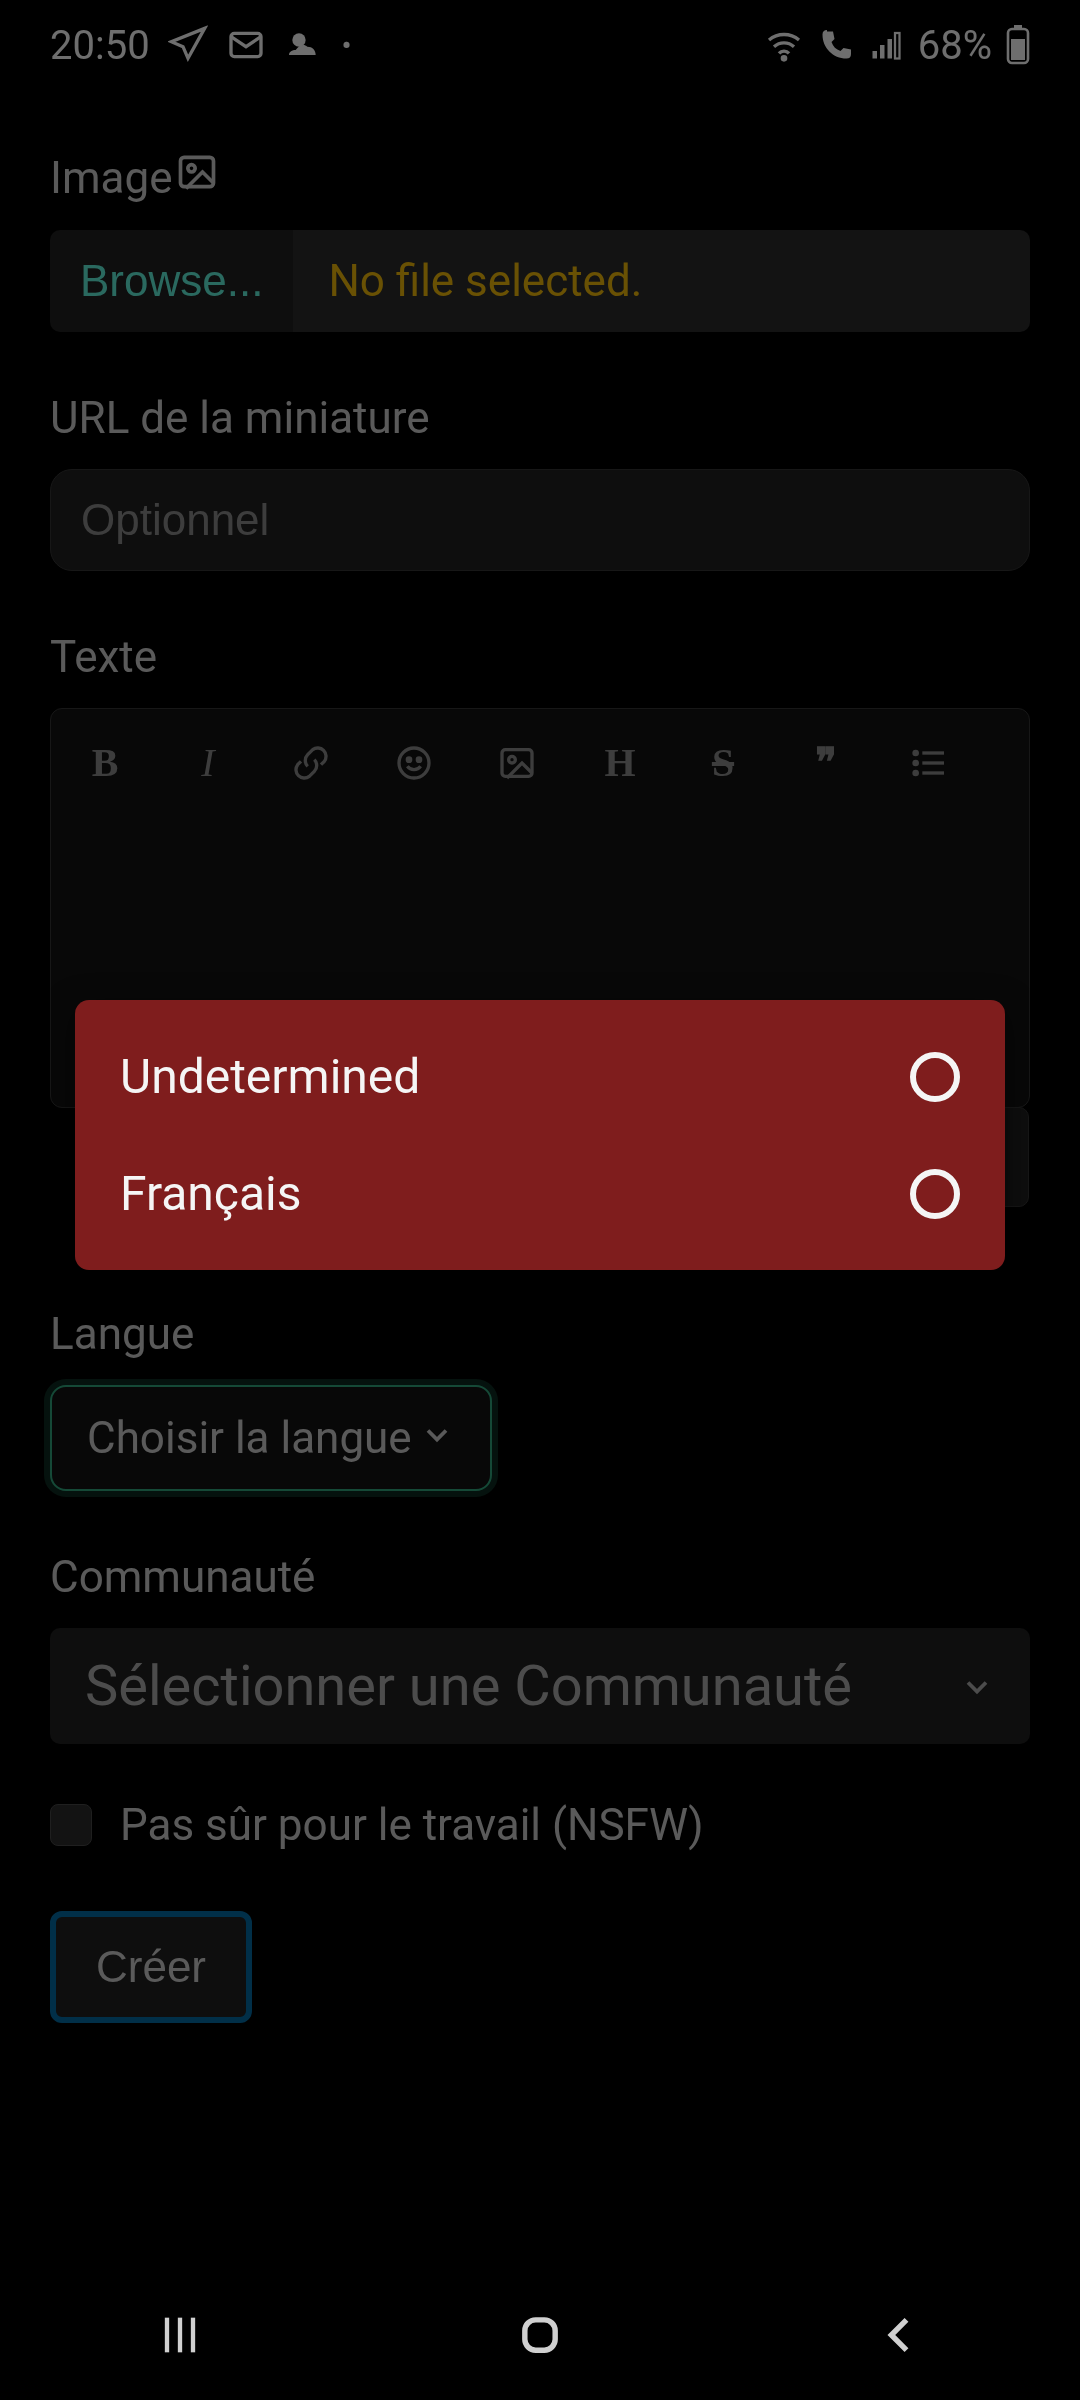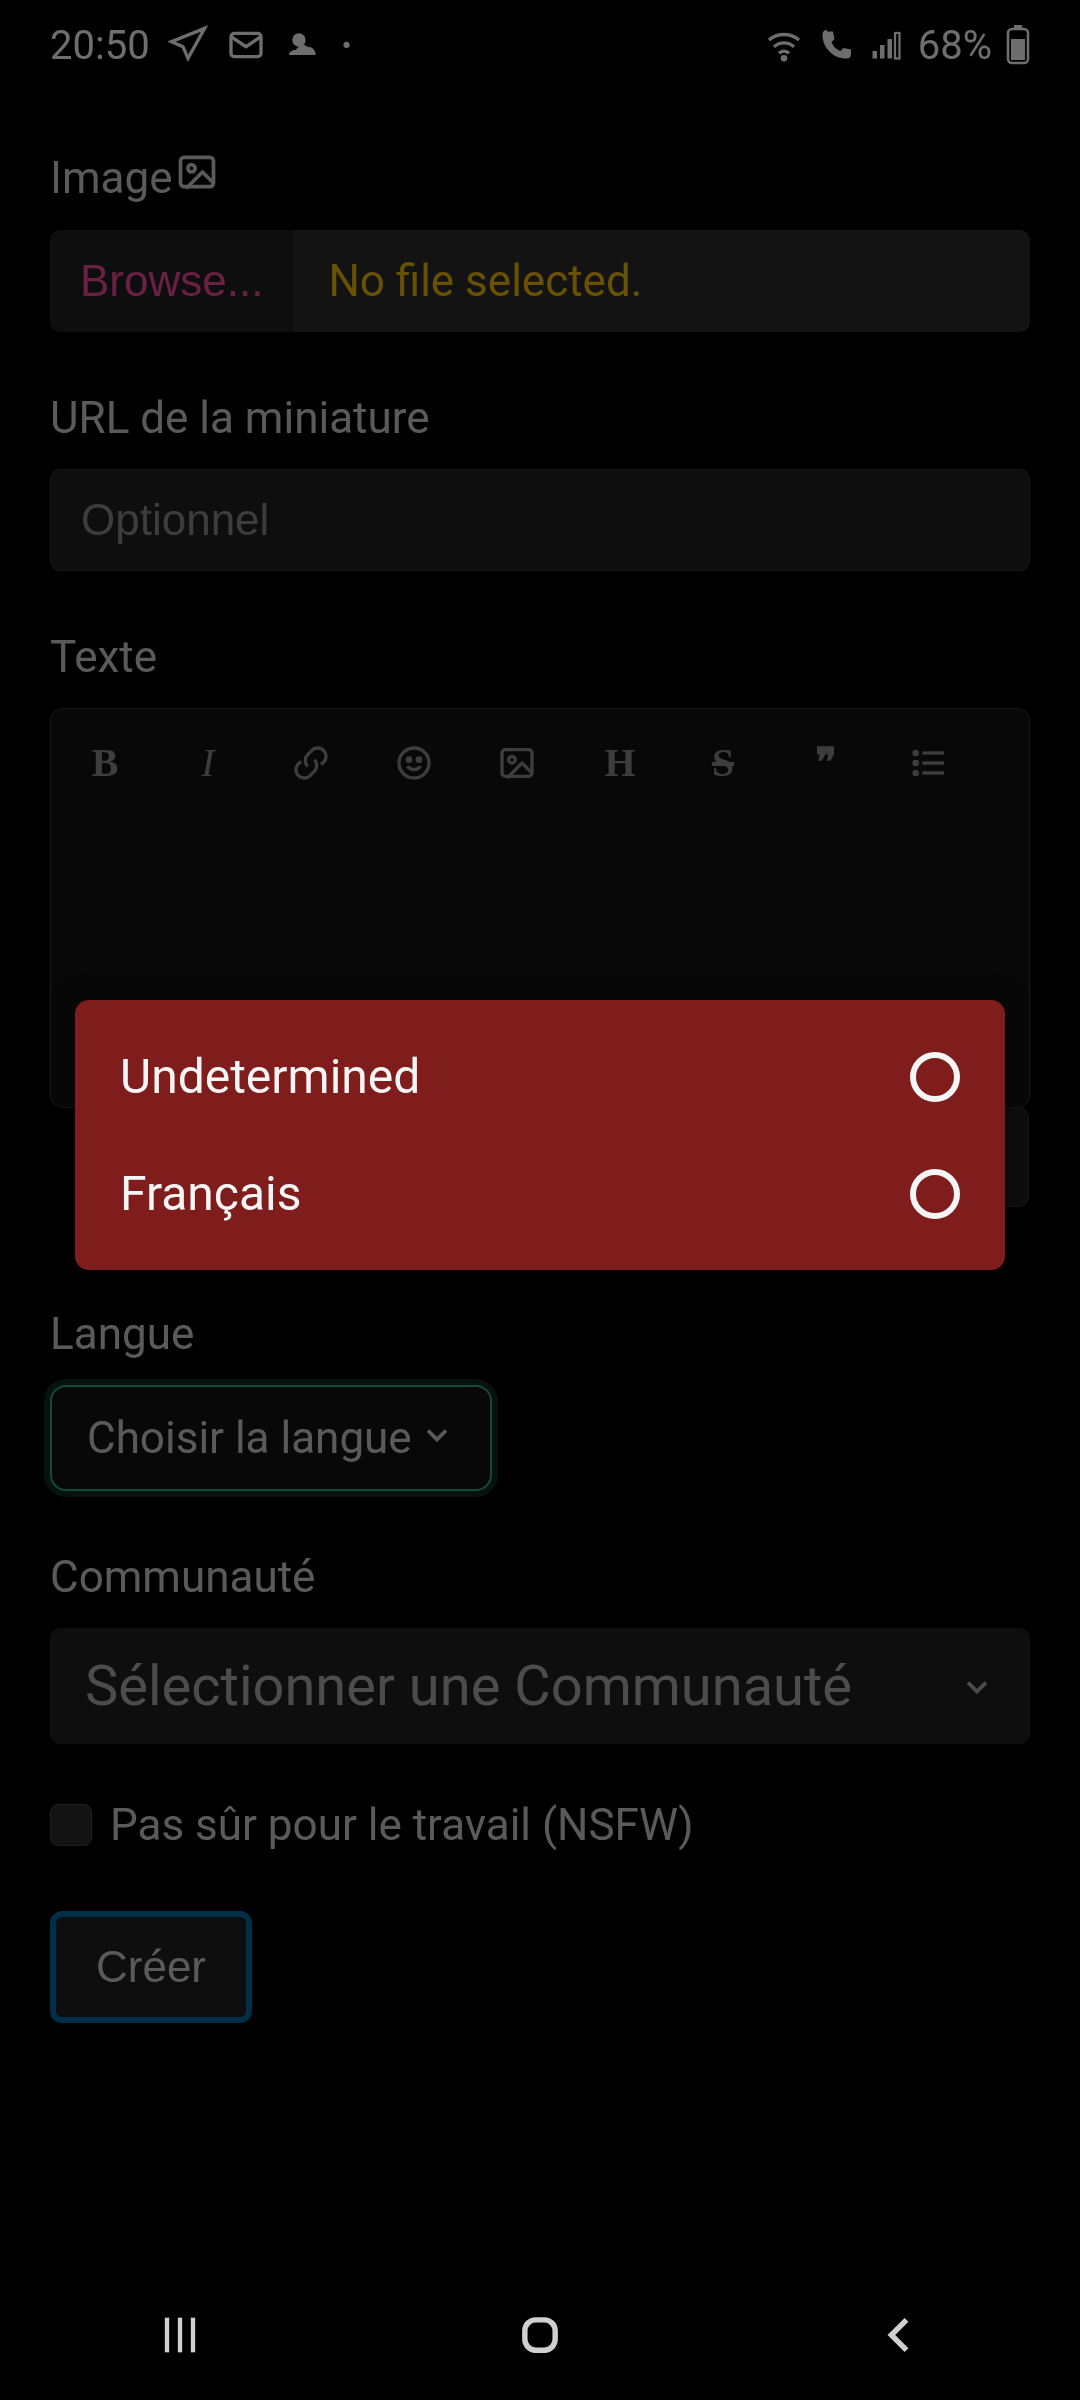--- a/index.html
+++ b/index.html
@@ -43,42 +43,42 @@
   }
   .field-label:first-child { margin-top: 40px; }
   
   .file-row {
     display: flex;
     gap: 0;
     margin-top: 20px;
   }
   .browse-btn {
     background: #1e1e1e;
-    color: #ec4899;
+    color: #5eead4;
     border: none;
     font-size: 44px;
     padding: 25px 30px;
     border-radius: 10px 0 0 10px;
   }
   .file-status {
     flex: 1;
     background: #2a2a2a;
     color: #eab308;
     font-size: 44px;
     padding: 25px 35px;
     border-radius: 0 10px 10px 0;
     display: flex;
     align-items: center;
   }
   
   .text-input {
     width: 100%;
     background: #1e1e1e;
     border: 1px solid #333;
-    border-radius: 10px;
+    border-radius: 22px;
     color: #fde047;
     font-size: 44px;
     padding: 25px 30px;
   }
   .text-input::placeholder { color: #888; }
   
   .editor {
     border: 1px solid #333;
     border-radius: 12px;
     background: #111;
@@ -128,21 +128,21 @@
     background: #1e1e1e;
     border-radius: 10px;
     padding: 25px 35px;
     font-size: 56px;
     color: #a9a9a9;
   }
   
   .nsfw-row {
     display: flex;
     align-items: center;
-    gap: 18px;
+    gap: 28px;
     font-size: 44px;
     color: #c9c9c9;
     margin-top: 55px;
   }
   .checkbox {
     width: 42px;
     height: 42px;
     border-radius: 8px;
     background: #2a2a2a;
     border: 1px solid #444;

